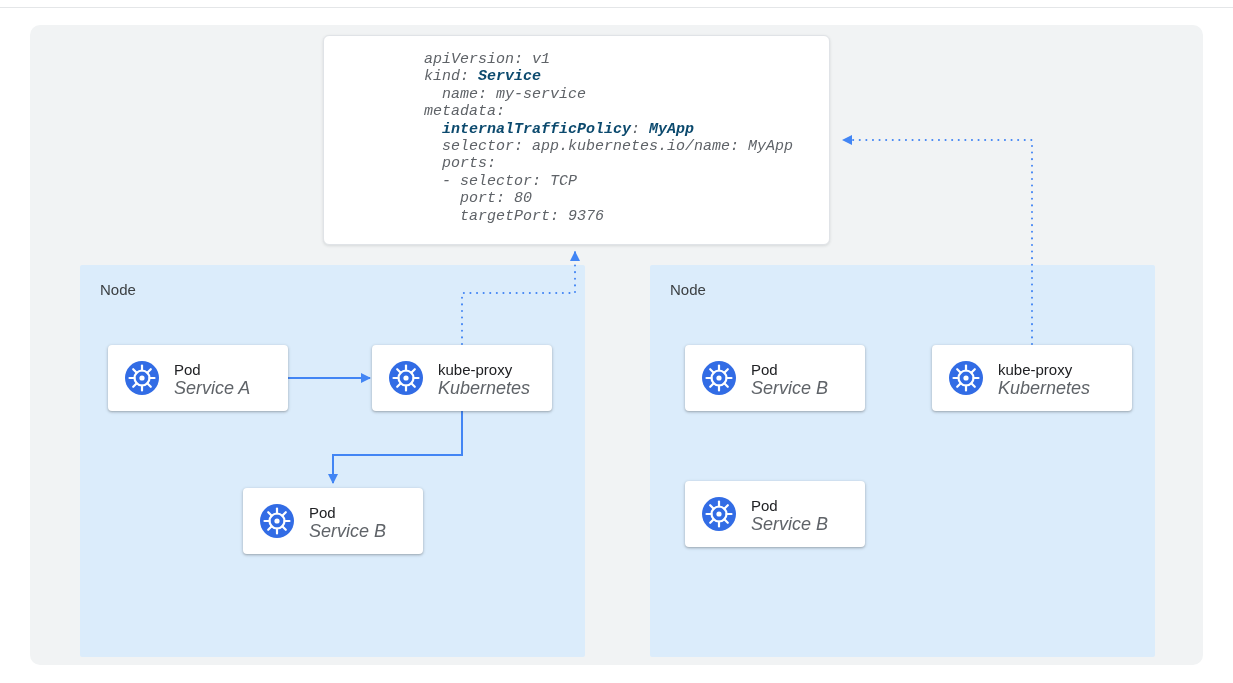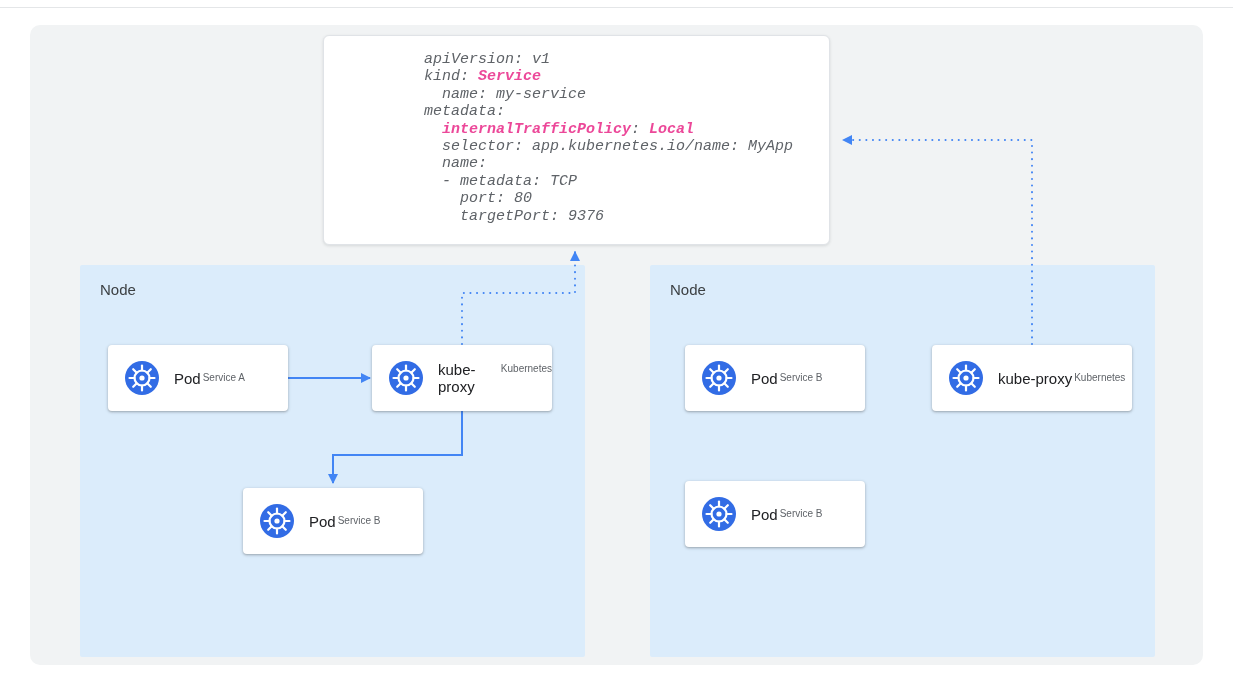--- a/index.html
+++ b/index.html
@@ -16,34 +16,34 @@
     position:absolute;left:323px;top:35px;width:507px;height:210px;
     background:#ffffff;border:1px solid #e0e3e7;border-radius:6px;
     box-shadow:0 1px 3px rgba(60,64,67,.15);
     box-sizing:border-box;padding:15px 0 0 100px;
   }
   .yaml-line{
     font-family:"Liberation Mono","DejaVu Sans Mono",monospace;
     font-style:italic;font-size:15px;line-height:17.4px;
     color:#5f6368;white-space:pre;
   }
-  .yaml-line .b{font-weight:bold;color:#ec4899;}
+  .yaml-line .b{font-weight:bold;color:#0c4a6e;}
   .node{
     position:absolute;top:265px;width:505px;height:392px;
     background:#dbecfb;border-radius:2px;
   }
   .node-label{position:absolute;left:20px;top:16px;font-size:15px;color:#3c4043;}
   .card{
     position:absolute;height:66px;background:#ffffff;border-radius:4px;
     box-shadow:0 1px 2px rgba(60,64,67,.28),0 1px 3px 1px rgba(60,64,67,.12);
     display:flex;align-items:center;box-sizing:border-box;padding-left:16px;gap:14px;
   }
-  .card .texts{display:flex;flex-direction:row;gap:2px;}
+  .card .texts{display:flex;flex-direction:column;gap:2px;}
   .card .title{font-size:15px;font-weight:500;color:#202124;line-height:17px;}
-  .card .subtitle{font-size:10px;color:#5f6368;line-height:16px;}
+  .card .subtitle{font-size:18px;color:#5f6368;line-height:16px;font-style:italic;}
   .k8s-icon{width:36px;height:36px;flex:0 0 36px;}
   svg.arrows{position:absolute;left:0;top:0;pointer-events:none;}
 </style>
 </head>
 <body>
 
 <svg width="0" height="0" style="position:absolute" aria-hidden="true">
   <defs>
     <g id="k8s">
       <circle cx="18" cy="18" r="17" fill="#326ce5"></circle>
@@ -73,24 +73,24 @@
 <div class="node" style="left:650px;">
   <span class="node-label">Node</span>
 </div>
 
 <div class="yaml-card">
   <div>
       <div class="yaml-line"><span>apiVersion: v1</span></div>
       <div class="yaml-line"><span>kind: </span><span class="b">Service</span></div>
       <div class="yaml-line"><span>  name: my-service</span></div>
       <div class="yaml-line"><span>metadata:</span></div>
-      <div class="yaml-line"><span>  </span><span class="b">internalTrafficPolicy</span><span>: </span><span class="b">Local</span></div>
+      <div class="yaml-line"><span>  </span><span class="b">internalTrafficPolicy</span><span>: </span><span class="b">MyApp</span></div>
       <div class="yaml-line"><span>  selector: app.kubernetes.io/name: MyApp</span></div>
-      <div class="yaml-line"><span>  name:</span></div>
-      <div class="yaml-line"><span>  - metadata: TCP</span></div>
+      <div class="yaml-line"><span>  ports:</span></div>
+      <div class="yaml-line"><span>  - selector: TCP</span></div>
       <div class="yaml-line"><span>    port: 80</span></div>
       <div class="yaml-line"><span>    targetPort: 9376</span></div>
     </div>
 </div>
 
 <svg class="arrows" width="1233" height="683" viewBox="0 0 1233 683">
   <defs>
     <marker id="ah" viewBox="0 0 10 10" refX="9" refY="5" markerWidth="10" markerHeight="10" orient="auto" markerUnits="userSpaceOnUse">
       <path d="M0,0 L10,5 L0,10 z" fill="#4285f4"></path>
     </marker>

